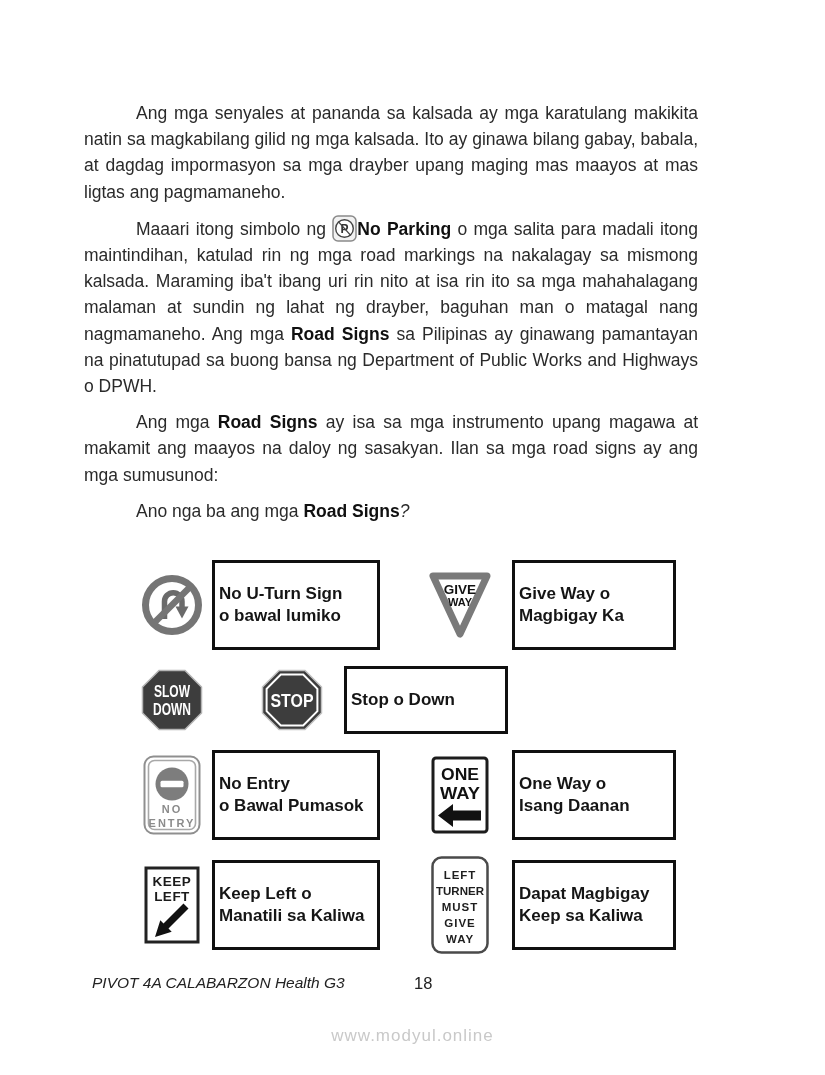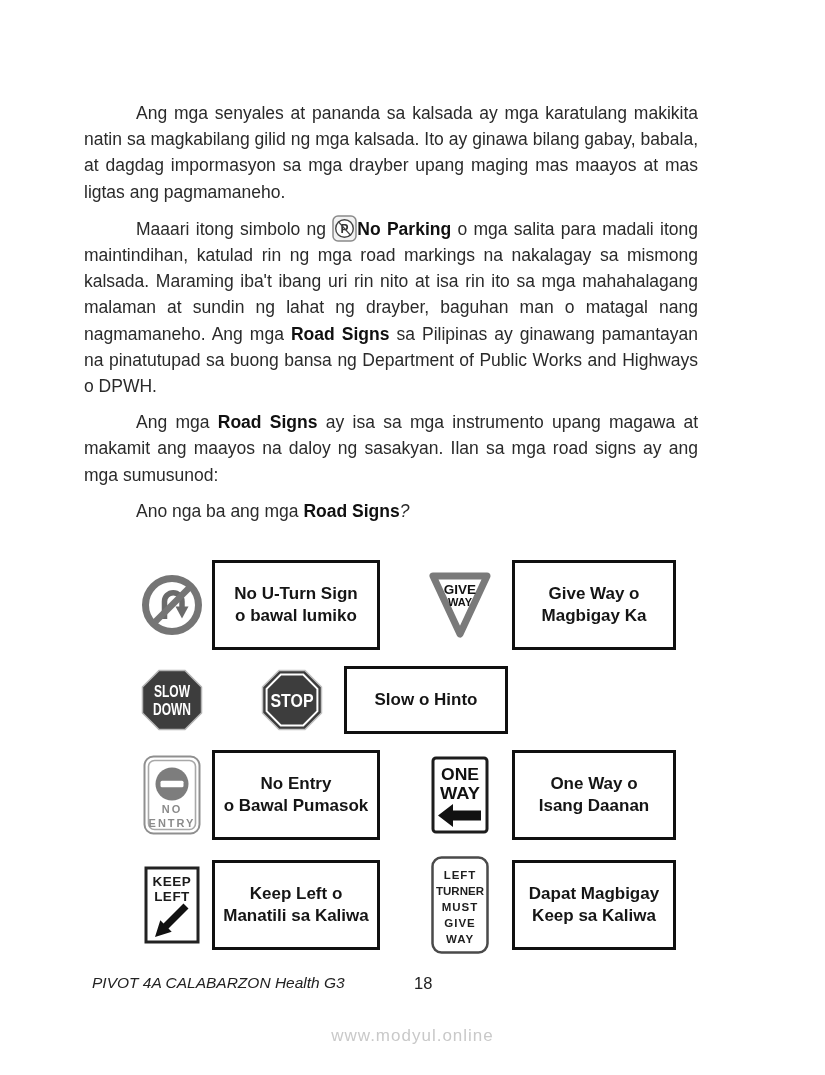--- a/index.html
+++ b/index.html
@@ -35,21 +35,21 @@
   .signs { margin-top: 36px; display: flex; flex-direction: column; row-gap: 16px; }
   .srow { display: flex; align-items: center; padding-left: 48px; }
   .ic1 { width: 80px; min-width: 80px; display: flex; justify-content: center; align-items: center; }
   .lb1 { width: 168px; min-width: 168px; }
   .spacer { width: 40px; min-width: 40px; }
   .ic2 { width: 80px; min-width: 80px; display: flex; justify-content: center; align-items: center; }
   .lb2 { width: 164px; min-width: 164px; margin-left: 12px; }
   .labelbox {
     border: 3.5px solid #101010;
     background: #ffffff;
-    text-align: center;
+    text-align: left;
     padding: 20px 4px;
     font-weight: bold;
     font-size: 17px;
     color: #151515;
     line-height: 22px;
   }
   .labelbox .ll { display: block; }
 
   svg text { font-family: "Liberation Sans", sans-serif; }
 
@@ -146,21 +146,21 @@
         <div class="spacer"></div>
         <div class="ic2">
           <svg width="62" height="62" viewBox="0 0 62 62">
             <polygon points="18,1.5 44,1.5 60.5,18 60.5,44 44,60.5 18,60.5 1.5,44 1.5,18" fill="#3d3d3d" stroke="#c2c2c2" stroke-width="1.5"></polygon>
             <polygon points="19.8,5.6 42.2,5.6 56.4,19.8 56.4,42.2 42.2,56.4 19.8,56.4 5.6,42.2 5.6,19.8" fill="none" stroke="#ffffff" stroke-width="2"></polygon>
             <text x="31" y="38" text-anchor="middle" font-size="19" font-weight="bold" fill="#ffffff" textLength="43" lengthAdjust="spacingAndGlyphs">STOP</text>
           </svg>
         </div>
         <div class="lb2">
           <div class="labelbox">
-            <span class="ll">Slow o Hinto</span>
+            <span class="ll">Stop o Down</span>
           </div>
         </div>
       </div>
 
       <div class="srow">
         <div class="ic1">
           <svg width="58" height="80" viewBox="0 0 58 80">
             <rect x="1.5" y="1.5" width="55" height="77" rx="9" fill="#ffffff" stroke="#8f8f8f" stroke-width="2"></rect>
             <rect x="5.5" y="5.5" width="47" height="69" rx="6" fill="none" stroke="#a8a8a8" stroke-width="1.6"></rect>
             <circle cx="29" cy="29" r="16.5" fill="#7d7d7d"></circle>

